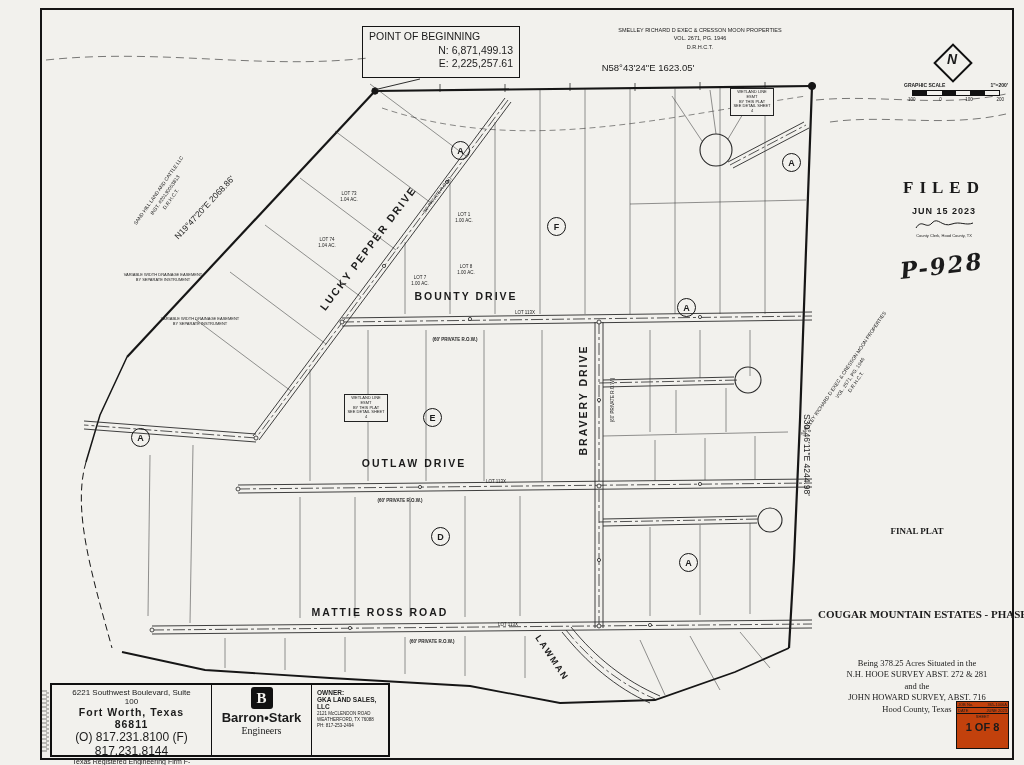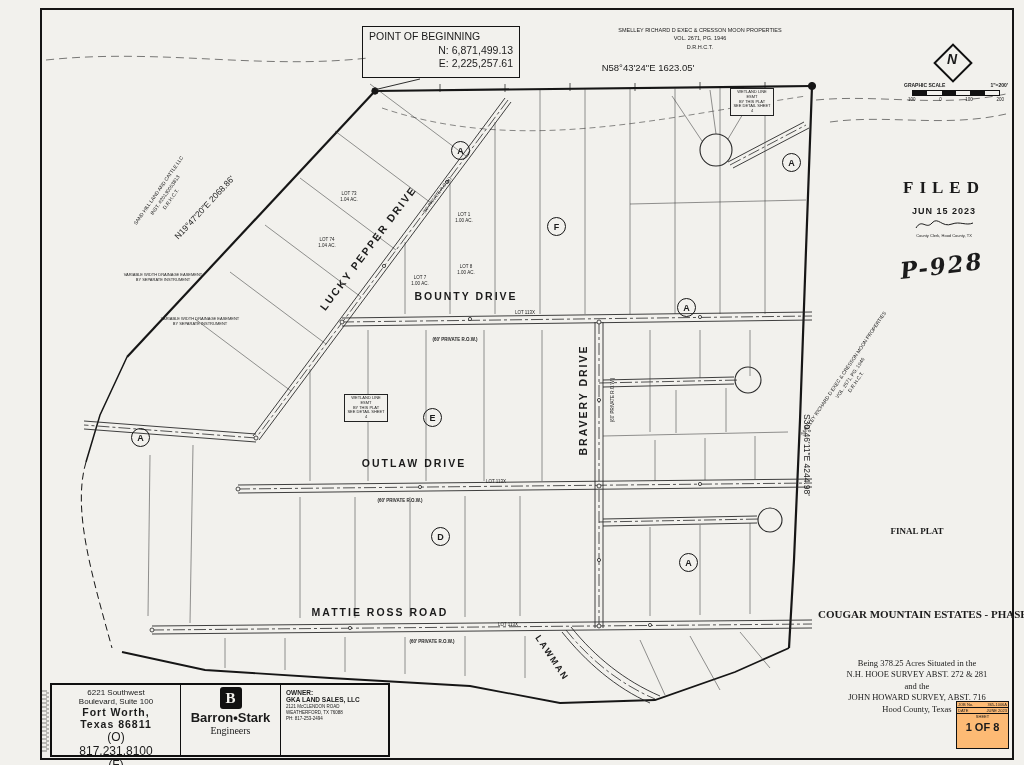--- a/index.html
+++ b/index.html
@@ -37,39 +37,39 @@
   #narrow{position:absolute;left:932px;top:42px;width:40px;height:40px;}
   #narrow .diamond{position:absolute;left:7px;top:7px;width:24px;height:24px;border:2.5px solid #101010;
         transform:rotate(45deg);background:#f2f1ed;}
   #narrow .n{position:absolute;left:0;top:9px;width:40px;text-align:center;font-weight:bold;
         font-style:italic;font-size:14px;}
   
   .rcol{position:absolute;left:818px;width:198px;text-align:center;}
   
   #firmblock{position:absolute;left:50px;top:683px;width:340px;height:74px;border:2.5px solid #101010;
        display:flex;background:#f2f1ed;box-sizing:border-box;}
-  #addr{width:129px;border-right:1.5px solid #101010;padding:3px 20px;box-sizing:border-box;text-align:center;}
+  #addr{width:160px;border-right:1.5px solid #101010;padding:3px 20px;box-sizing:border-box;text-align:center;}
   #addr .a1{font-size:8px;}
   #addr .a2{font-size:10.5px;font-weight:bold;letter-spacing:1px;}
   #addr .a3{font-size:12px;}
   #addr .a4{font-size:7px;}
   #addr .a5{font-size:14px;font-weight:bold;}
   #logocell{width:100px;border-right:1.5px solid #101010;text-align:center;padding-top:2px;box-sizing:border-box;}
   #logocell .bbox{width:22px;height:22px;background:#111;color:#f2f1ed;margin:0 auto;
        display:flex;align-items:center;justify-content:center;font-family:"Liberation Serif",serif;
        font-size:15px;font-weight:bold;border-radius:3px;}
   #logocell .bs{font-size:13px;font-weight:bold;margin-top:1px;}
   #logocell .eng{font-family:"Liberation Serif",serif;font-size:10px;}
   #ownercell{flex:1;padding:4px 5px;box-sizing:border-box;text-align:left;}
   #ownercell .o1{font-size:6.5px;font-weight:bold;}
   #ownercell .o2{font-size:6.5px;font-weight:bold;}
   #ownercell .o3{font-size:4.5px;margin-top:1px;}
   
   #jobtbl{position:absolute;left:956px;top:701px;width:53px;height:48px;border:1.6px solid #101010;
-      background:#fdba74;font-size:4px;box-sizing:border-box;}
+      background:#c2410c;font-size:4px;box-sizing:border-box;}
   #jobtbl .r{display:flex;justify-content:space-between;border-bottom:0.6px solid #101010;padding:0 1px;}
   #jobtbl .sheetlab{text-align:center;font-size:4px;border-bottom:none;display:block;}
   #jobtbl .sheetnum{text-align:center;font-size:11px;font-weight:bold;margin-top:2px;}
 </style>
 </head>
 <body>
 
 <div id="page">
   <div id="border"></div>
   <div class="edge-strip" style="left:42px;top:690px;height:64px;"></div>

